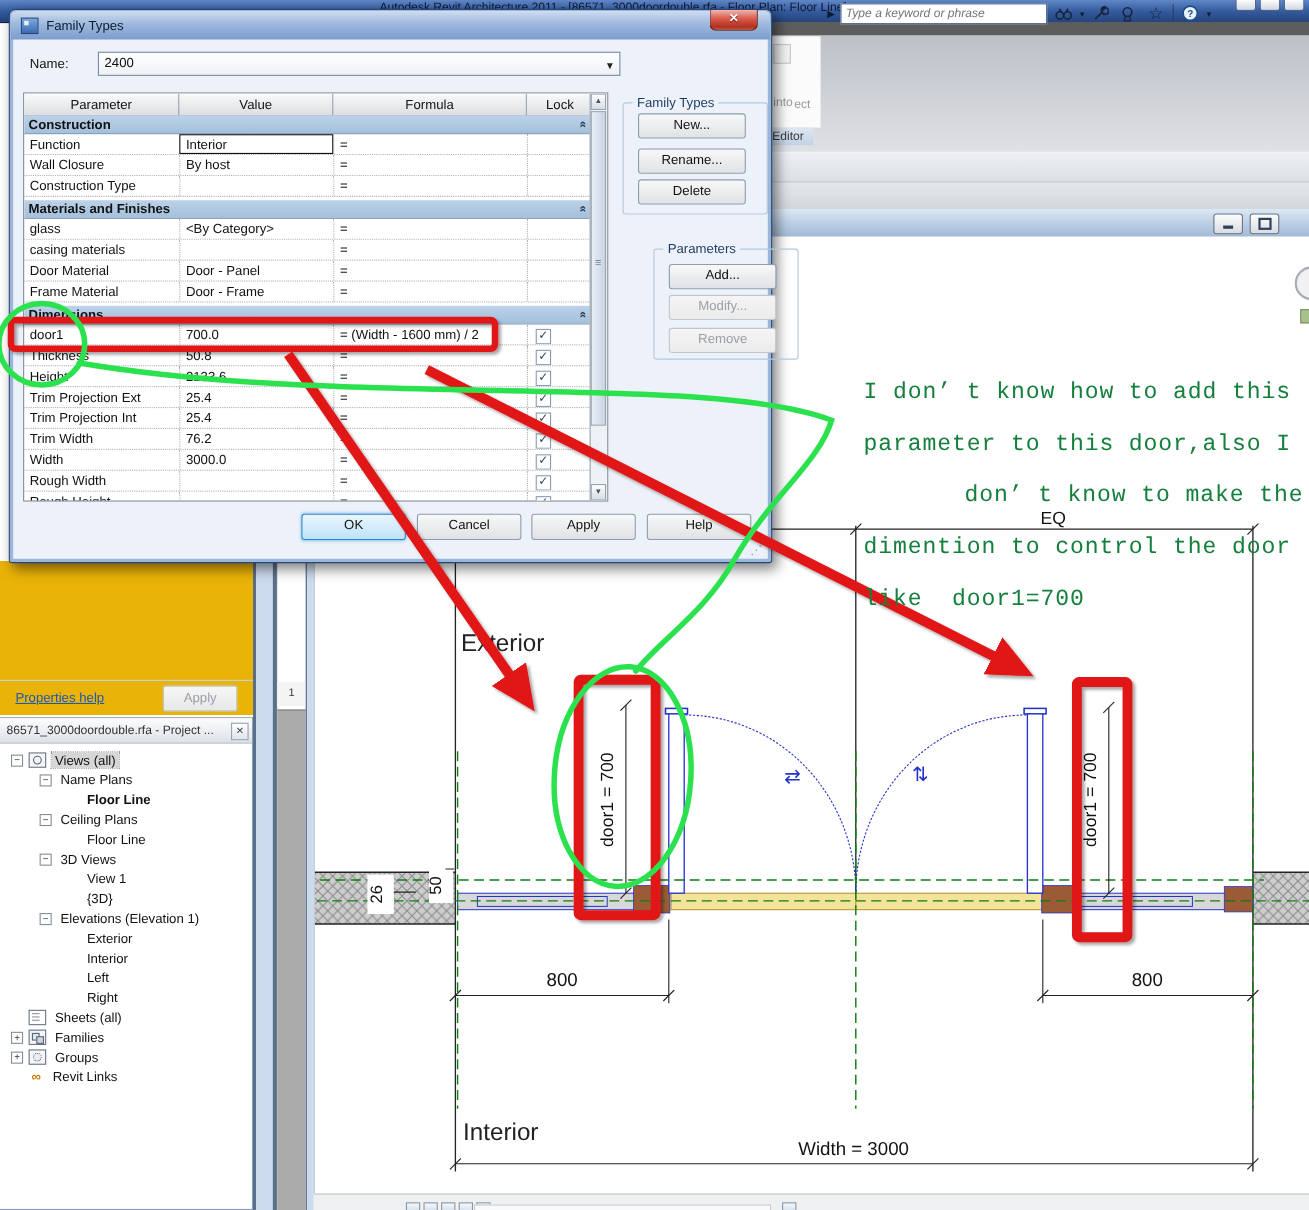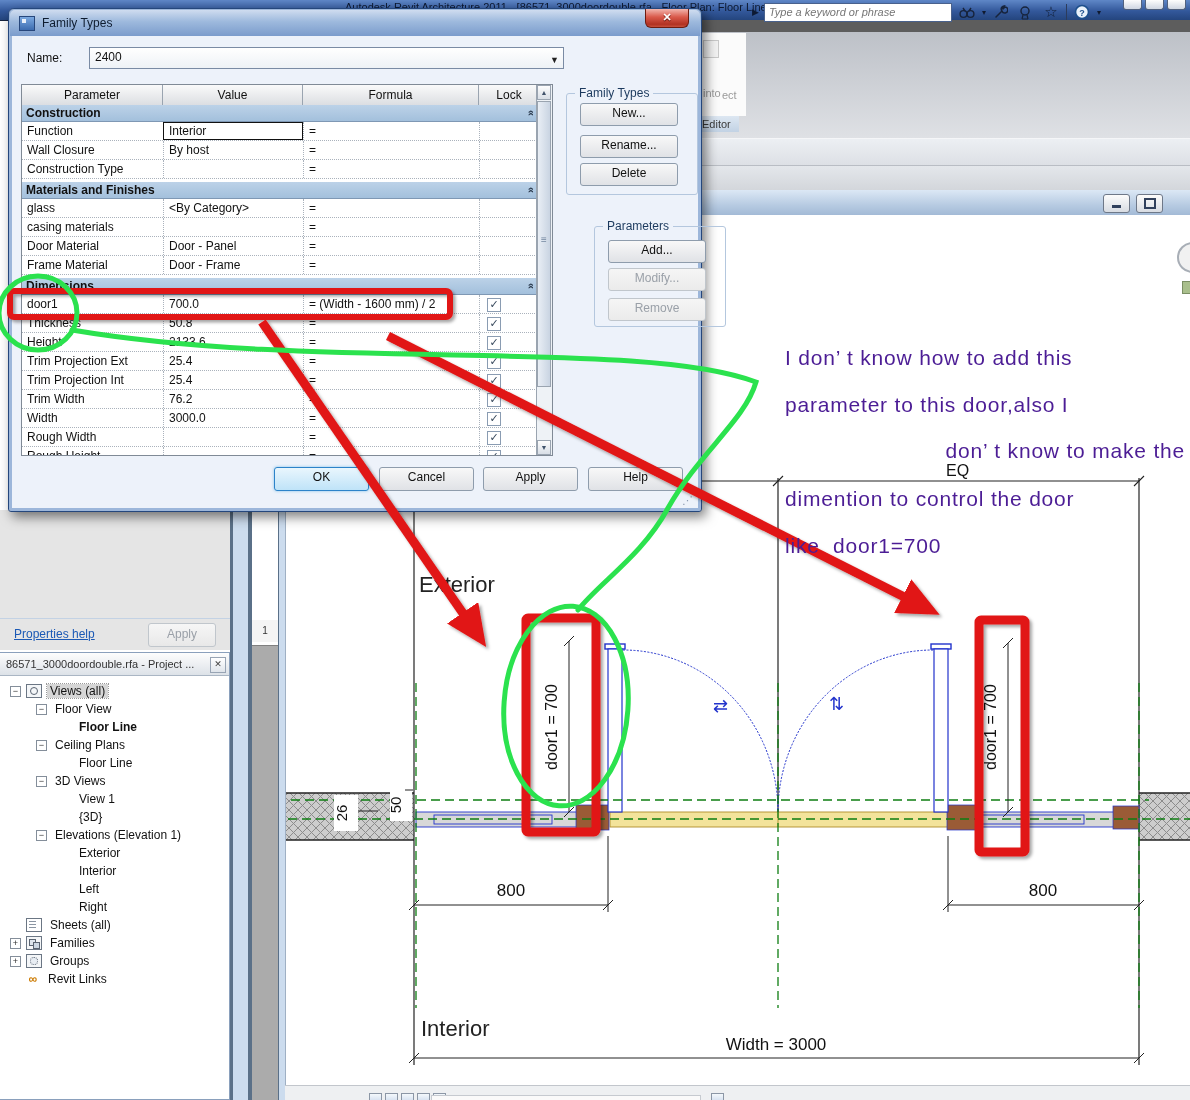--- a/index.html
+++ b/index.html
@@ -35,21 +35,21 @@
   .vt-glyph-min{width:9px;height:3px;background:#30405c;margin-top:6px;}
   .vt-glyph-res{width:8px;height:7px;border:2px solid #30405c;}
   .drawing-area{position:absolute;left:285px;top:215px;width:905px;height:870px;background:#fff;z-index:1;overflow:hidden;border-left:1px solid #9fb0c4;}
   .navwheel{position:absolute;left:1177px;top:242px;width:27px;height:27px;border-radius:50%;
     border:2px solid #a8aeb6;background:#f1f1f1;z-index:2;}
   .navcube{position:absolute;left:1182px;top:281px;width:9px;height:11px;background:#a9bf8c;border:1px solid #7b8f64;z-index:2;}
   .viewbar{position:absolute;left:285px;top:1085px;width:905px;height:15px;background:#eef0f2;border-top:1px solid #c2c6cc;z-index:2;}
   .vb-ico{position:absolute;top:7px;width:11px;height:10px;border:1px solid #8c97a6;background:linear-gradient(#f4f8fc,#c6d6ea);}
   .vb-long{position:absolute;left:146px;top:9px;width:268px;height:8px;background:#fafafa;border:1px solid #c6cad0;}
   
-  .props{position:absolute;left:0;top:510px;width:230px;height:140px;background:#e5e5e5;z-index:2;border-right:1px solid #8aa0bc;}
+  .props{position:absolute;left:0;top:510px;width:230px;height:140px;background:#eab308;z-index:2;border-right:1px solid #8aa0bc;}
   .props .row{position:absolute;left:0;top:108px;width:230px;height:30px;border-top:1px solid #c3d2e4;}
   .props a{position:absolute;left:14px;top:8px;color:#1b59b5;text-decoration:underline;font-size:12px;}
   .btn-dis{color:#9aa0a8 !important;background:linear-gradient(#f6f6f6,#e8e8e8);border:1px solid #c0c6cc;border-radius:3px;}
   .props .apply{position:absolute;right:14px;top:4px;width:66px;height:22px;font-size:12px;text-align:center;line-height:20px;}
   .edgecol{position:absolute;top:510px;height:590px;z-index:2;}
   .strip1{position:absolute;left:251px;top:510px;width:26px;height:590px;background:#fff;z-index:2;border-left:1px solid #5a7088;border-right:1px solid #5a7088;}
   .strip1 .pg{position:absolute;left:0;top:110px;width:26px;height:22px;background:#f4f4f4;text-align:center;font-size:10px;line-height:22px;color:#333;}
   .strip1 .gray{position:absolute;left:0;top:135px;width:26px;height:455px;background:#ababab;border-top:1px solid #808080;}
   .browser{position:absolute;left:0;top:652px;width:230px;height:448px;background:#fff;z-index:3;border:1px solid #8aa0bc;border-left:none;box-sizing:border-box;}
   .browser .hdr{position:relative;height:22px;background:linear-gradient(#fdfdfd,#dde2e8);border-bottom:1px solid #aab6c4;
@@ -120,21 +120,21 @@
   .gb1{top:84px;height:100px;} .gb2{top:217px;height:99px;margin-left:28px;}
   .dbtn{position:absolute;left:13px;width:96px;height:21px;background:linear-gradient(#f8f8f8,#e0e2e6);
      border:1px solid #8e9cac;border-radius:3px;font-size:12px;text-align:center;line-height:19px;color:#111;}
   .dbtn.disabled{color:#9aa0a8;border-color:#c0c6cc;background:linear-gradient(#f5f5f5,#ebebeb);}
   .footer .dbtn{position:absolute;width:93px;height:22px;top:458px;left:auto;}
   .okbtn{background:linear-gradient(#e9f6fd,#bfe3f8) !important;border:1px solid #2c83c9 !important;box-shadow:0 0 3px #7fc0ea;}
   .grip{position:absolute;right:8px;bottom:4px;color:#8a9ab0;font-size:11px;}
   
   .annsvg{position:absolute;left:0;top:0;z-index:90;pointer-events:none;}
   .ann-note{position:absolute;left:785px;width:400px;z-index:91;pointer-events:none;
-     font-family:Liberation Sans, sans-serif;font-size:21px;letter-spacing:0.8px;color:#4c1d95;white-space:pre;}
+     font-family:Liberation Mono, monospace;font-size:21px;letter-spacing:0.8px;color:#15803d;white-space:pre;}
 </style>
 </head>
 <body>
 
 <div id="screen">
 
   <div class="titlebar">
     <span class="apptitle">Autodesk Revit Architecture 2011 - [86571_3000doordouble.rfa - Floor Plan: Floor Line]</span>
     <span class="winbtns">
       <span class="winbtn-sm"></span>
@@ -346,21 +346,21 @@
       <span class="close">✕</span>
     </div>
     <div class="tree">
         <div class="tree-item lvl0">
           <span class="expand">−</span>
           <span class="ticon ticon-views"></span>
           <span class="tlabel selected">Views (all)</span>
         </div>
         <div class="tree-item lvl1">
           <span class="expand">−</span>
-          <span class="tlabel">Floor View</span>
+          <span class="tlabel">Name Plans</span>
         </div>
         <div class="tree-item lvl2">
           <span class="tlabel bold">Floor Line</span>
         </div>
         <div class="tree-item lvl1">
           <span class="expand">−</span>
           <span class="tlabel">Ceiling Plans</span>
         </div>
         <div class="tree-item lvl2">
           <span class="tlabel">Floor Line</span>

